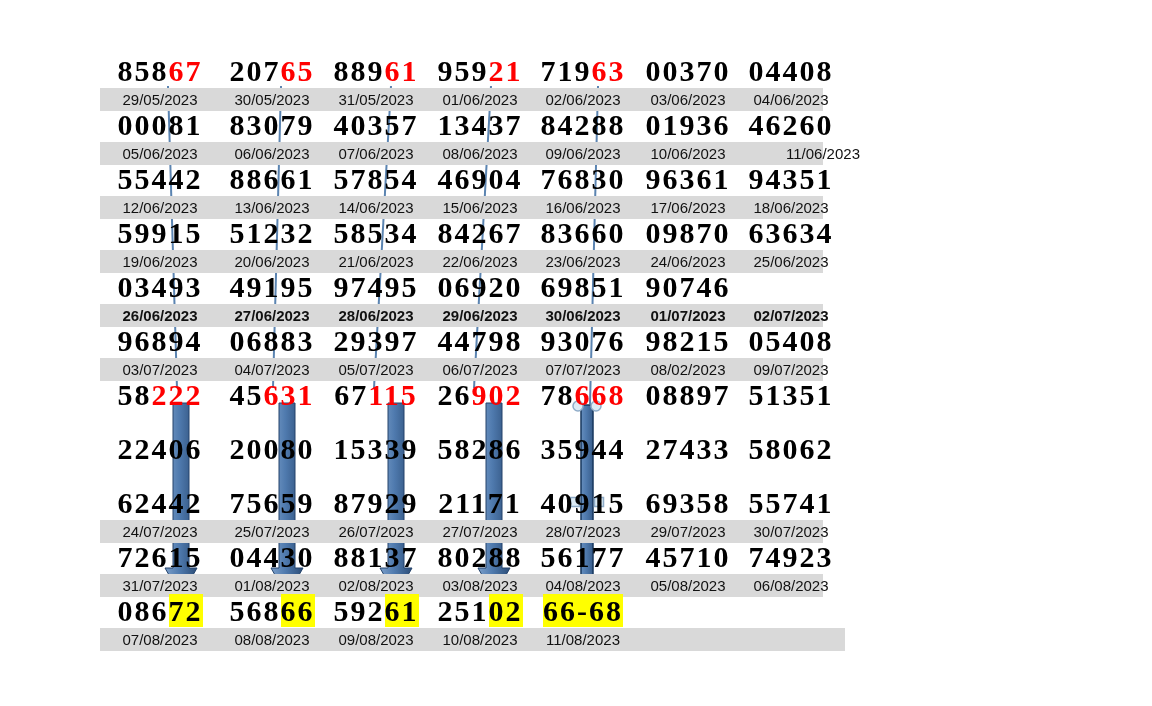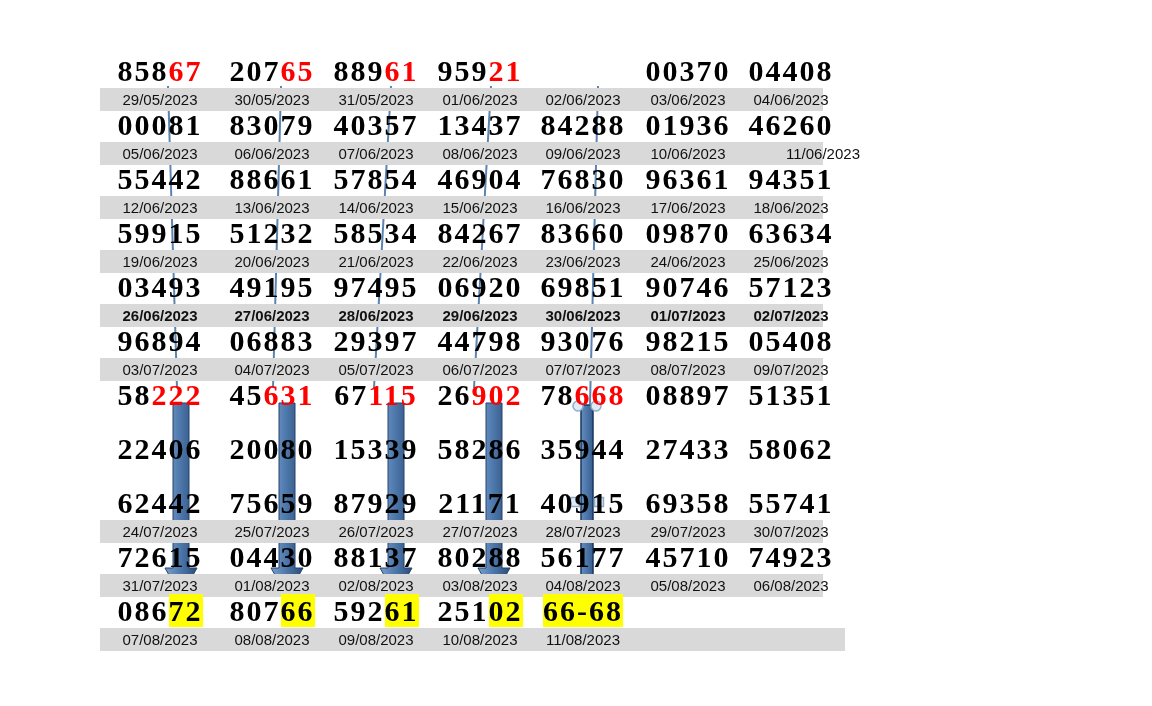--- a/index.html
+++ b/index.html
@@ -55,20 +55,21 @@
       <div class="date-cell" style="left: 221px;">31/05/2023</div>
       <div class="date-cell" style="left: 325px;">01/06/2023</div>
       <div class="date-cell" style="left: 428px;">02/06/2023</div>
       <div class="date-cell" style="left: 533px;">03/06/2023</div>
       <div class="date-cell" style="left: 636px;">04/06/2023</div>
     </div>
     <div class="num-cell" style="left: 105px; top: 56px;"><span>858</span><span class="red">67</span></div>
     <div class="num-cell" style="left: 217px; top: 56px;"><span>207</span><span class="red">65</span></div>
     <div class="num-cell" style="left: 321px; top: 56px;"><span>889</span><span class="red">61</span></div>
     <div class="num-cell" style="left: 425px; top: 56px;"><span>959</span><span class="red">21</span></div>
+    <div class="num-cell" style="left: 528px; top: 56px;"><span>719</span><span class="red">63</span></div>
     <div class="num-cell" style="left: 633px; top: 56px;"><span>00370</span></div>
     <div class="num-cell" style="left: 736px; top: 56px;"><span>04408</span></div>
     <div class="date-bar" style="top: 142px; width: 723px;">
       <div class="date-cell" style="left: 5px;">05/06/2023</div>
       <div class="date-cell" style="left: 117px;">06/06/2023</div>
       <div class="date-cell" style="left: 221px;">07/06/2023</div>
       <div class="date-cell" style="left: 325px;">08/06/2023</div>
       <div class="date-cell" style="left: 428px;">09/06/2023</div>
       <div class="date-cell" style="left: 533px;">10/06/2023</div>
       <div class="date-cell" style="left: 668px;">11/06/2023</div>
@@ -120,28 +121,27 @@
       <div class="date-cell" style="left: 428px;">30/06/2023</div>
       <div class="date-cell" style="left: 533px;">01/07/2023</div>
       <div class="date-cell" style="left: 636px;">02/07/2023</div>
     </div>
     <div class="num-cell" style="left: 105px; top: 272px;"><span>03493</span></div>
     <div class="num-cell" style="left: 217px; top: 272px;"><span>49195</span></div>
     <div class="num-cell" style="left: 321px; top: 272px;"><span>97495</span></div>
     <div class="num-cell" style="left: 425px; top: 272px;"><span>06920</span></div>
     <div class="num-cell" style="left: 528px; top: 272px;"><span>69851</span></div>
     <div class="num-cell" style="left: 633px; top: 272px;"><span>90746</span></div>
-    <div class="num-cell" style="left: 736px; top: 272px;"><span>57123</span></div>
     <div class="date-bar" style="top: 358px; width: 723px;">
       <div class="date-cell" style="left: 5px;">03/07/2023</div>
       <div class="date-cell" style="left: 117px;">04/07/2023</div>
       <div class="date-cell" style="left: 221px;">05/07/2023</div>
       <div class="date-cell" style="left: 325px;">06/07/2023</div>
       <div class="date-cell" style="left: 428px;">07/07/2023</div>
-      <div class="date-cell" style="left: 533px;">08/07/2023</div>
+      <div class="date-cell" style="left: 533px;">08/02/2023</div>
       <div class="date-cell" style="left: 636px;">09/07/2023</div>
     </div>
     <div class="num-cell" style="left: 105px; top: 326px;"><span>96894</span></div>
     <div class="num-cell" style="left: 217px; top: 326px;"><span>06883</span></div>
     <div class="num-cell" style="left: 321px; top: 326px;"><span>29397</span></div>
     <div class="num-cell" style="left: 425px; top: 326px;"><span>44798</span></div>
     <div class="num-cell" style="left: 528px; top: 326px;"><span>93076</span></div>
     <div class="num-cell" style="left: 633px; top: 326px;"><span>98215</span></div>
     <div class="num-cell" style="left: 736px; top: 326px;"><span>05408</span></div>
     <div class="num-cell" style="left: 105px; top: 380px;"><span>58</span><span class="red">222</span></div>
@@ -191,17 +191,17 @@
     <div class="num-cell" style="left: 633px; top: 542px;"><span>45710</span></div>
     <div class="num-cell" style="left: 736px; top: 542px;"><span>74923</span></div>
     <div class="date-bar" style="top: 628px; width: 745px;">
       <div class="date-cell" style="left: 5px;">07/08/2023</div>
       <div class="date-cell" style="left: 117px;">08/08/2023</div>
       <div class="date-cell" style="left: 221px;">09/08/2023</div>
       <div class="date-cell" style="left: 325px;">10/08/2023</div>
       <div class="date-cell" style="left: 428px;">11/08/2023</div>
     </div>
     <div class="num-cell" style="left: 105px; top: 596px;"><span>086</span><span class="hl">72</span></div>
-    <div class="num-cell" style="left: 217px; top: 596px;"><span>807</span><span class="hl">66</span></div>
+    <div class="num-cell" style="left: 217px; top: 596px;"><span>568</span><span class="hl">66</span></div>
     <div class="num-cell" style="left: 321px; top: 596px;"><span>592</span><span class="hl">61</span></div>
     <div class="num-cell" style="left: 425px; top: 596px;"><span>251</span><span class="hl">02</span></div>
     <div class="num-cell" style="left: 528px; top: 596px;"><span class="hl">66-68</span></div>
   </div>
 
 </body></html>

